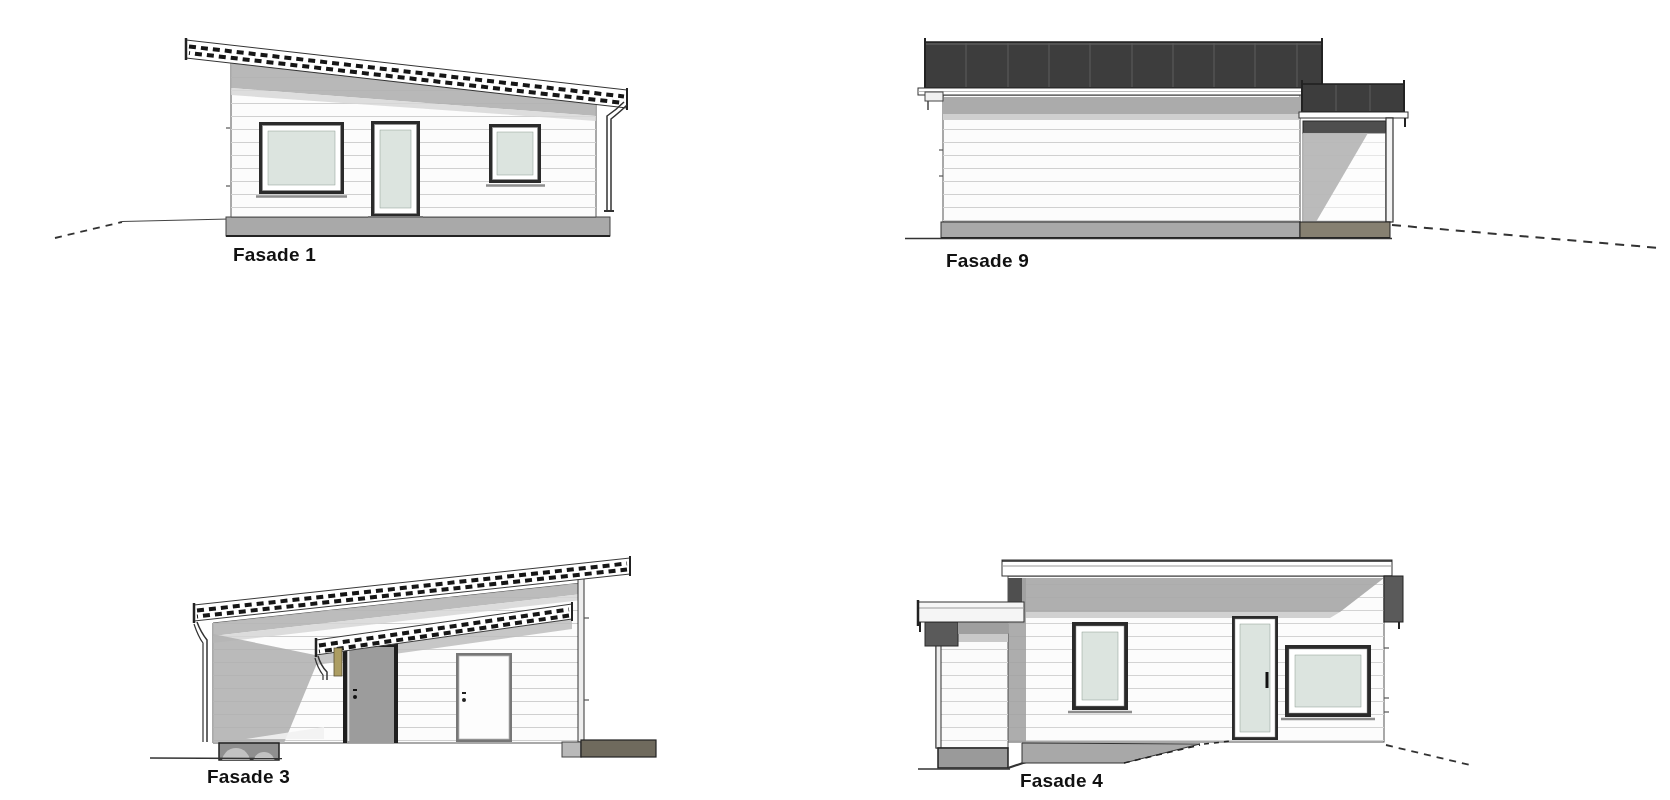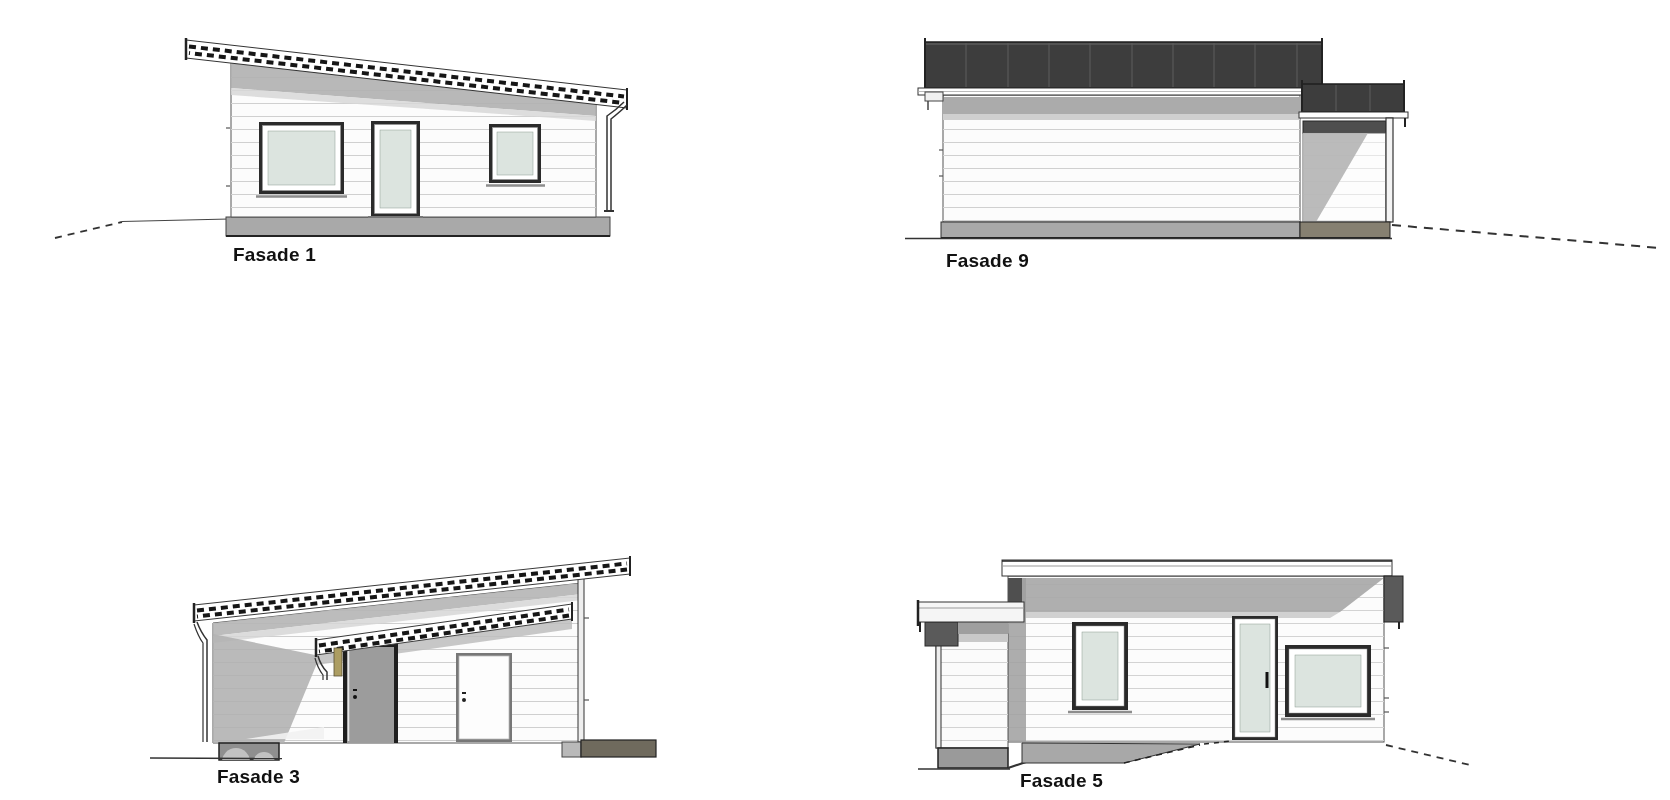--- a/index.html
+++ b/index.html
@@ -239,21 +239,21 @@
       </g>
       <g>
         <rect x="562" y="742" width="19" height="15" fill="#b9b9b9" stroke="#444" stroke-width="1"></rect>
         <rect x="581" y="740" width="75" height="17" fill="#6f6a5d" stroke="#222" stroke-width="1.2"></rect>
       </g>
       <g>
         <line x1="150" y1="758" x2="282" y2="758.5" stroke="#333" stroke-width="1.5"></line>
       </g>
     </svg>
   </figure>
-  <div class="facade-label" style="left:217px;top:766px;">Fasade 3</div>
+  <div class="facade-label" style="left:207px;top:766px;">Fasade 3</div>
 
   <figure class="facade" style="left:850px;top:543px;width:710px;height:232px;">
     <svg viewBox="850 543 710 232" xmlns="http://www.w3.org/2000/svg">
       <defs>
         <pattern id="sid4" width="12" height="13" patternUnits="userSpaceOnUse">
           <line x1="0" y1="12.5" x2="12" y2="12.5" stroke="#d3d3d3" stroke-width="1"></line>
         </pattern>
       </defs>
       <g>
         <rect x="1008" y="576" width="376" height="166" fill="#fcfcfc" stroke="#555" stroke-width="1"></rect>
@@ -317,15 +317,15 @@
       <g>
         <polygon points="1022,743 1200,744 1124,763 1022,763" fill="#a8a8a8" stroke="#333" stroke-width="1"></polygon>
         <line x1="1124" y1="763" x2="1200" y2="745" stroke="#222" stroke-width="1.5" stroke-dasharray="6 5"></line>
         <line x1="1204" y1="744" x2="1232" y2="741" stroke="#222" stroke-width="1.5" stroke-dasharray="5 5"></line>
       </g>
       <g>
         <line x1="1386" y1="745" x2="1470" y2="765" stroke="#333" stroke-width="1.8" stroke-dasharray="7 6"></line>
       </g>
     </svg>
   </figure>
-  <div class="facade-label" style="left:1020px;top:770px;">Fasade 5</div>
+  <div class="facade-label" style="left:1020px;top:770px;">Fasade 4</div>
 
 </div>
 
 </body></html>

